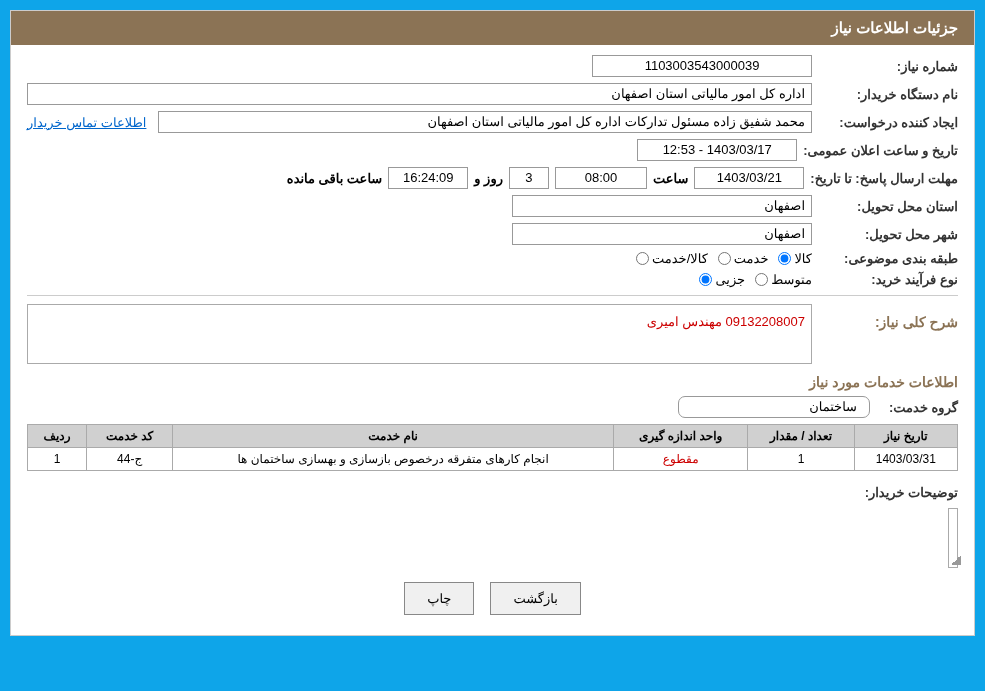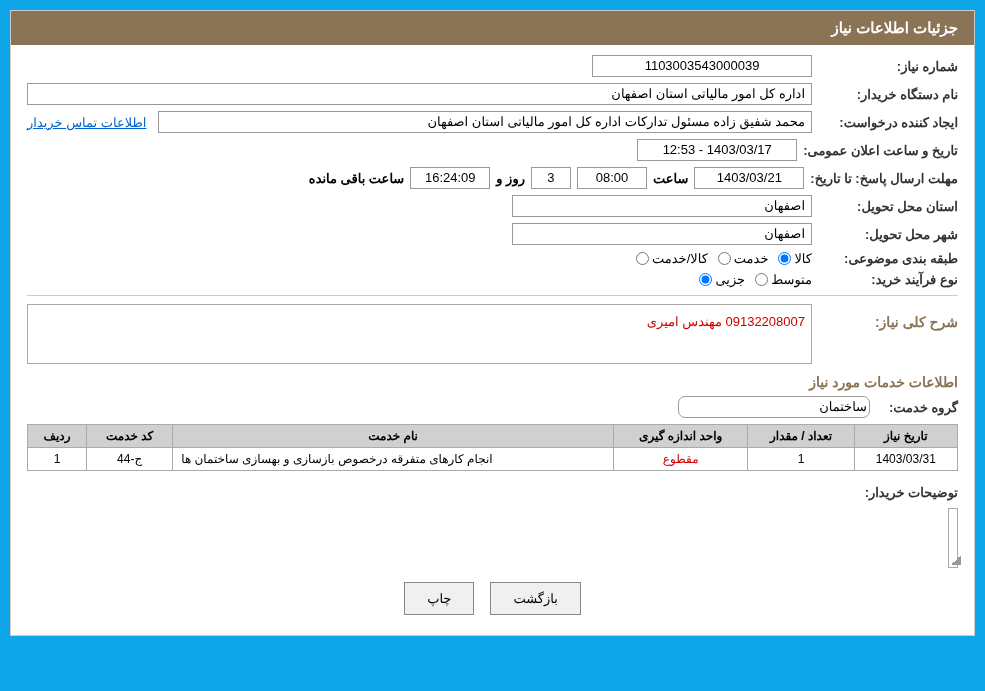--- a/index.html
+++ b/index.html
@@ -46,21 +46,21 @@
     .value-box {
       border: 1px solid #999;
       padding: 2px 6px;
       min-height: 22px;
       background: #fff;
       flex: 1;
       text-align: right;
     }
     .value-box-fixed {
       border: 1px solid #999;
-      padding: 2px 2px;
+      padding: 2px 12px;
       min-height: 22px;
       background: #fff;
       text-align: right;
     }
     .link-text {
       color: #0066cc;
       text-decoration: underline;
       cursor: pointer;
     }
     .radio-group {
@@ -120,21 +120,21 @@
       text-align: center;
       font-size: 12px;
     }
     table.services-table td {
       border: 1px solid #aaa;
       padding: 4px 8px;
       text-align: center;
       font-size: 12px;
     }
     table.services-table td.rtl-text {
-      text-align: left;
+      text-align: center;
     }
     .buyer-desc-section {
       margin-top: 10px;
       display: flex;
       gap: 8px;
       align-items: flex-start;
       flex-direction: column;
     }
     .buyer-desc-label {
       font-weight: bold;
@@ -236,21 +236,21 @@
 
       <div class="info-row">
         <span class="label">تاریخ و ساعت اعلان عمومی:</span>
         <div class="value-box-fixed" style="width:160px;text-align:center;">1403/03/17 - 12:53</div>
       </div>
 
       <div class="remaining-row">
         <span class="label">مهلت ارسال پاسخ: تا تاریخ:</span>
         <div class="small-box" style="width:110px;">1403/03/21</div>
         <span class="inline-label">ساعت</span>
-        <div class="small-box" style="width:70px;">08:00</div>
+        <div class="small-box" style="width:92px;">08:00</div>
         <div class="small-box" style="width:40px;">3</div>
         <span class="inline-label">روز و</span>
         <div class="small-box" style="width:80px;">16:24:09</div>
         <span class="inline-label">ساعت باقی مانده</span>
       </div>
 
       <div class="info-row">
         <span class="label">استان محل تحویل:</span>
         <div class="value-box" style="max-width:300px;">اصفهان</div>
       </div>

